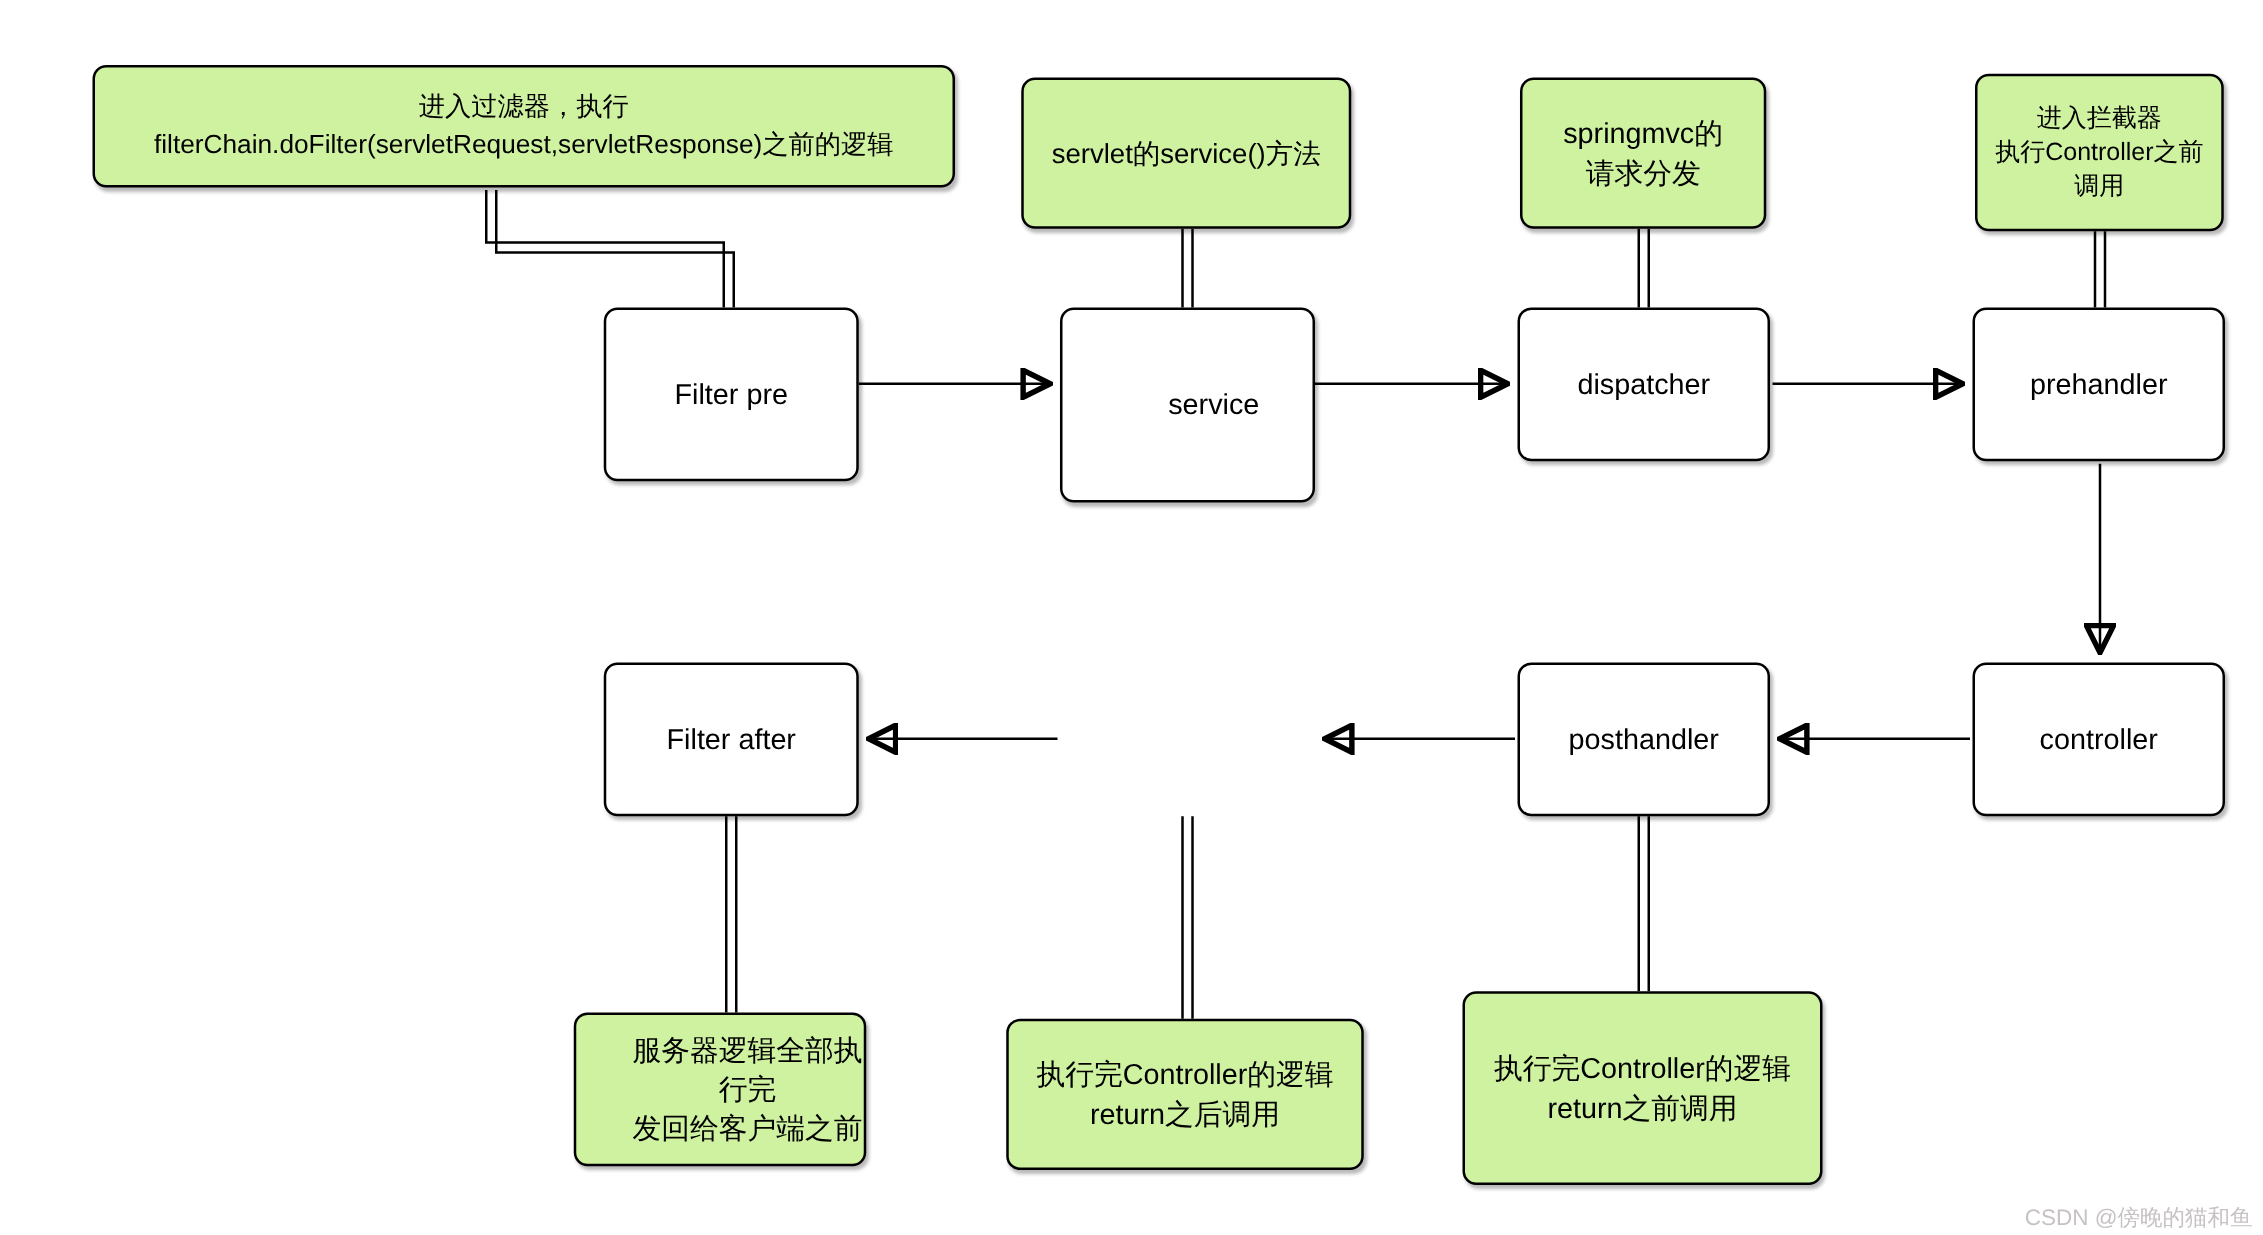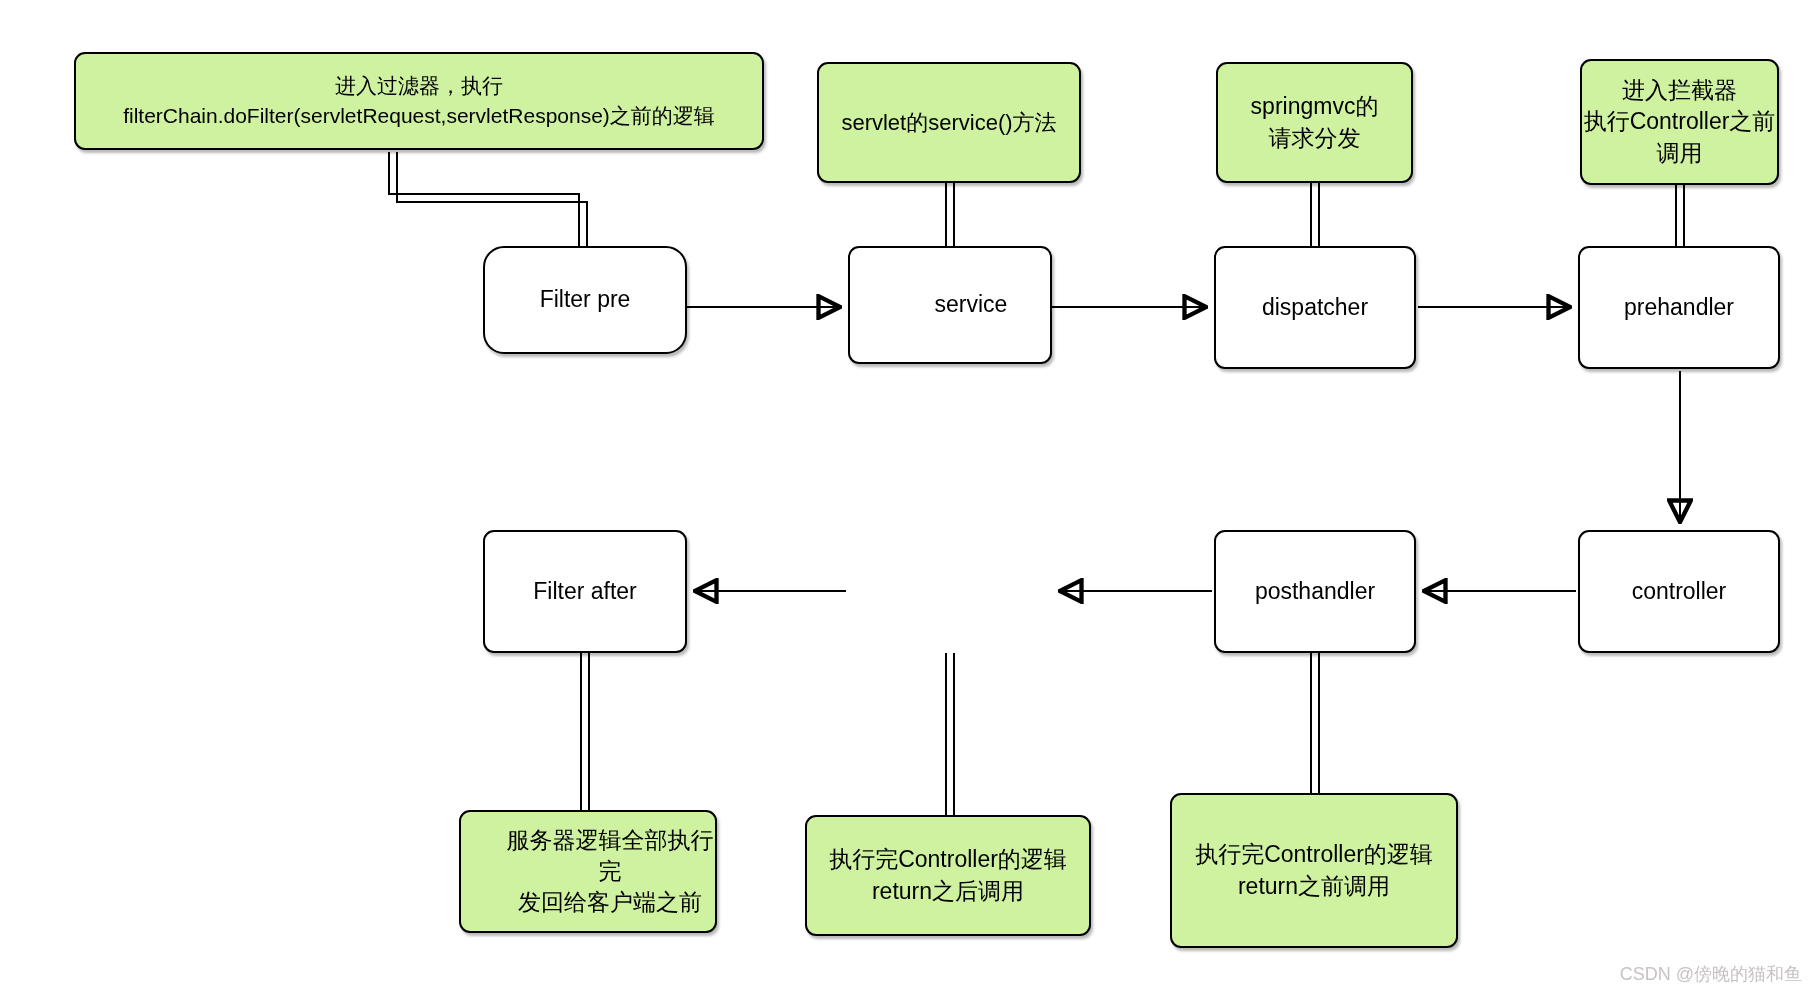--- a/index.html
+++ b/index.html
@@ -29,36 +29,36 @@
     box-shadow: 2px 3px 3px rgba(0,0,0,0.28);
     line-height: 1.35;
   }
   .note { background: var(--note-fill, #cff2a1); font-size: 23px; }
   .node { background: var(--node-fill, #ffffff); font-size: 23px; }
 
   
   #note-filter-pre      { left:  50px; top:  52px; width: 690px; height:  98px; font-size: 21px; line-height: 1.45; margin-left: 24px; }
   #note-service         { left: 817px; top:  62px; width: 264px; height: 121px; font-size: 22px; }
   #note-dispatcher      { left:1216px; top:  62px; width: 197px; height: 121px; }
-  #note-prehandler      { left:1580px; top:  59px; width: 199px; height: 126px; font-size: 23px; }
+  #note-prehandler      { left:1580px; top:  59px; width: 199px; height: 126px; font-size: 20px; }
 
   
-  #node-filter-pre      { left: 483px; top: 246px; width: 204px; height: 108px; border-radius: 21px; }
-  #node-service         { left: 848px; top: 246px; width: 204px; height: 118px; padding-left: 42px; }
+  #node-filter-pre      { left: 483px; top: 246px; width: 204px; height: 139px; }
+  #node-service         { left: 848px; top: 246px; width: 204px; height: 156px; padding-left: 42px; }
   #node-dispatcher      { left:1214px; top: 246px; width: 202px; height: 123px; }
   #node-prehandler      { left:1578px; top: 246px; width: 202px; height: 123px; }
 
   
   #node-filter-after    { left: 483px; top: 530px; width: 204px; height: 123px; }
   #node-after-completion{ left: 848px; top: 530px; width: 204px; height: 123px; }
   #node-posthandler     { left:1214px; top: 530px; width: 202px; height: 123px; }
   #node-controller      { left:1578px; top: 530px; width: 202px; height: 123px; }
 
   
-  #note-filter-after    { left: 459px; top: 810px; width: 258px; height: 123px; padding-left: 44px; }
+  #note-filter-after    { left: 459px; top: 810px; width: 234px; height: 123px; padding-left: 44px; }
   #note-after-completion{ left: 805px; top: 815px; width: 286px; height: 121px; }
   #note-posthandler     { left:1170px; top: 793px; width: 288px; height: 155px; }
 
   #edges {
     position: absolute;
     left: 0; top: 0;
     pointer-events: none;
   }
   #edges path, #edges line {
     stroke: var(--stroke, #000);

